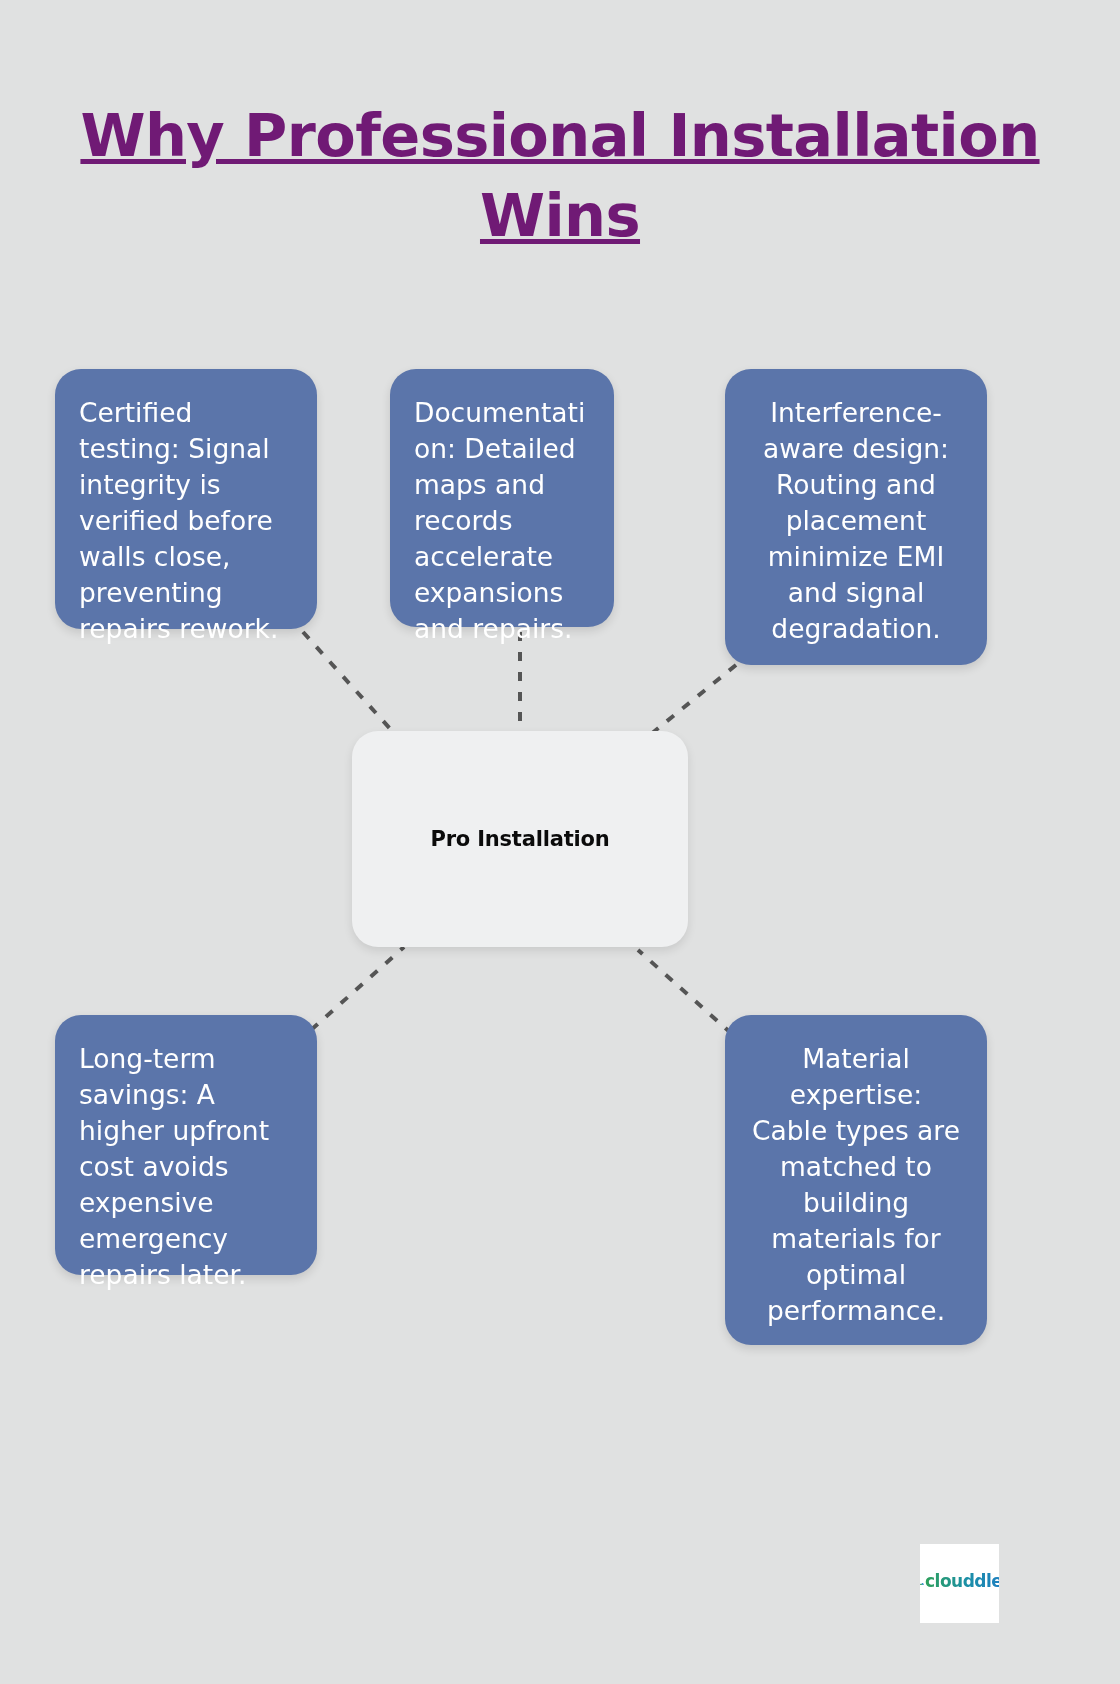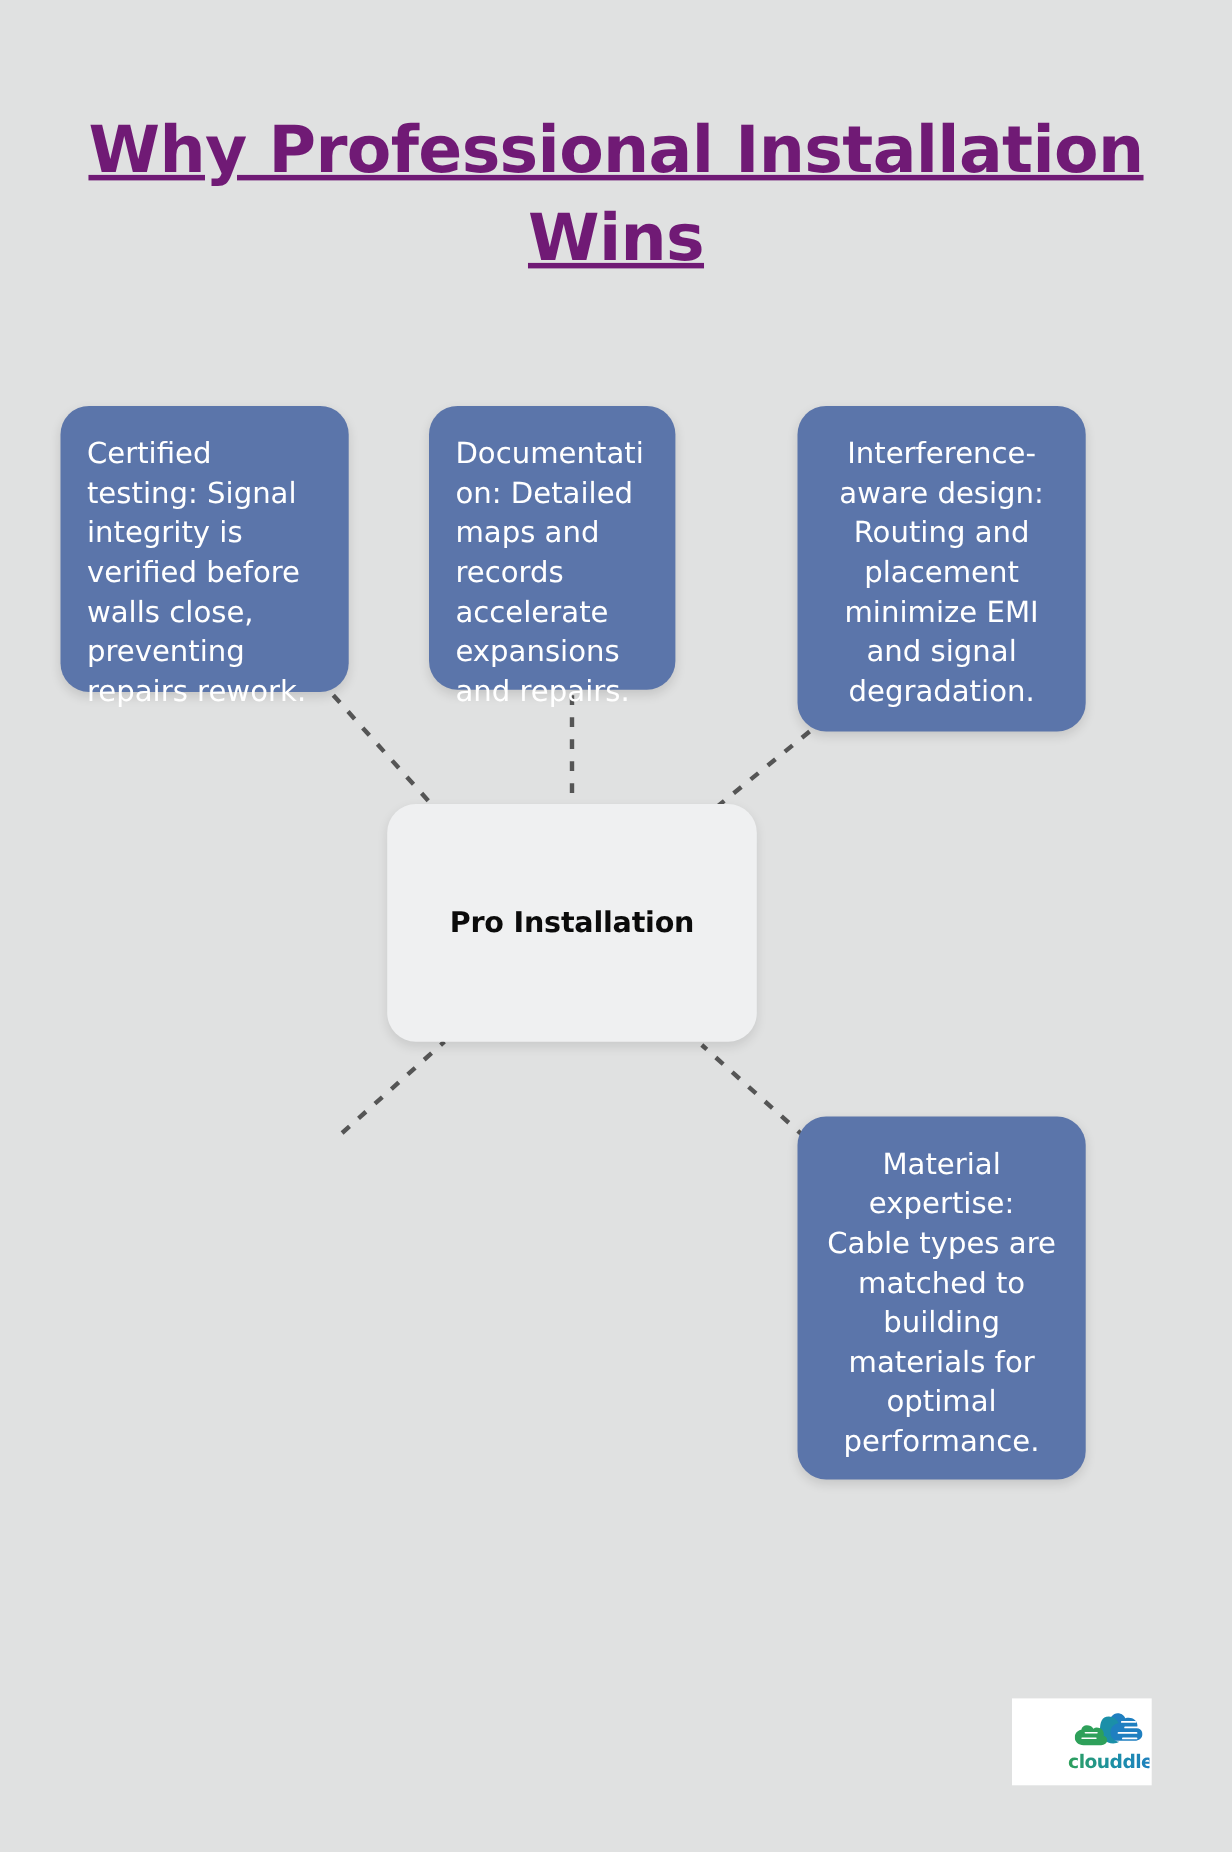--- a/index.html
+++ b/index.html
@@ -78,41 +78,39 @@
     height: 216px;
     box-sizing: border-box;
     background: #eff0f1;
     border-radius: 26px;
     box-shadow: 0 4px 10px rgba(0,0,0,0.10);
     display: flex;
     align-items: center;
     justify-content: center;
   }
   #center-node .center-label {
-    font-size: 26px;
+    font-size: 21px;
     font-weight: 700;
     color: #0b0b0b;
     text-align: center;
     letter-spacing: -0.2px;
   }
 
   
   #brand-logo {
     position: absolute;
     left: 920px;
     top: 1544px;
     width: 79px;
     height: 79px;
     background: #ffffff;
     display: flex;
-    flex-direction: column;
     align-items: center;
     justify-content: center;
     gap: 1px;
-    padding-left: 48px;
   }
   #brand-logo .logo-mark { width: 62px; height: 38px; display: block; }
   #brand-logo .logo-wordmark {
     font-size: 16.5px;
     font-weight: 700;
     letter-spacing: -0.4px;
     line-height: 1;
   }
 </style>
 </head>
@@ -141,20 +139,23 @@
   </div>
 
   <div class="node-card" id="card-interference">
     <span class="node-text">Interference-aware design: Routing and placement minimize EMI and signal degradation.</span>
   </div>
 
   <div id="center-node">
     <span class="center-label">Pro Installation</span>
   </div>
 
+  <div class="node-card" id="card-long-term-savings">
+    <span class="node-text">Long-term savings: A higher upfront cost avoids expensive emergency repairs later.</span>
+  </div>
 
   <div class="node-card" id="card-material-expertise">
     <span class="node-text">Material expertise: Cable types are matched to building materials for optimal performance.</span>
   </div>
 
   <div id="brand-logo">
     <svg class="logo-mark" viewBox="0 0 124 74" xmlns="http://www.w3.org/2000/svg">
       <defs>
         <linearGradient id="gmark" x1="0" y1="1" x2="1" y2="0">
           <stop offset="0%" stop-color="#2ea05a"></stop>

